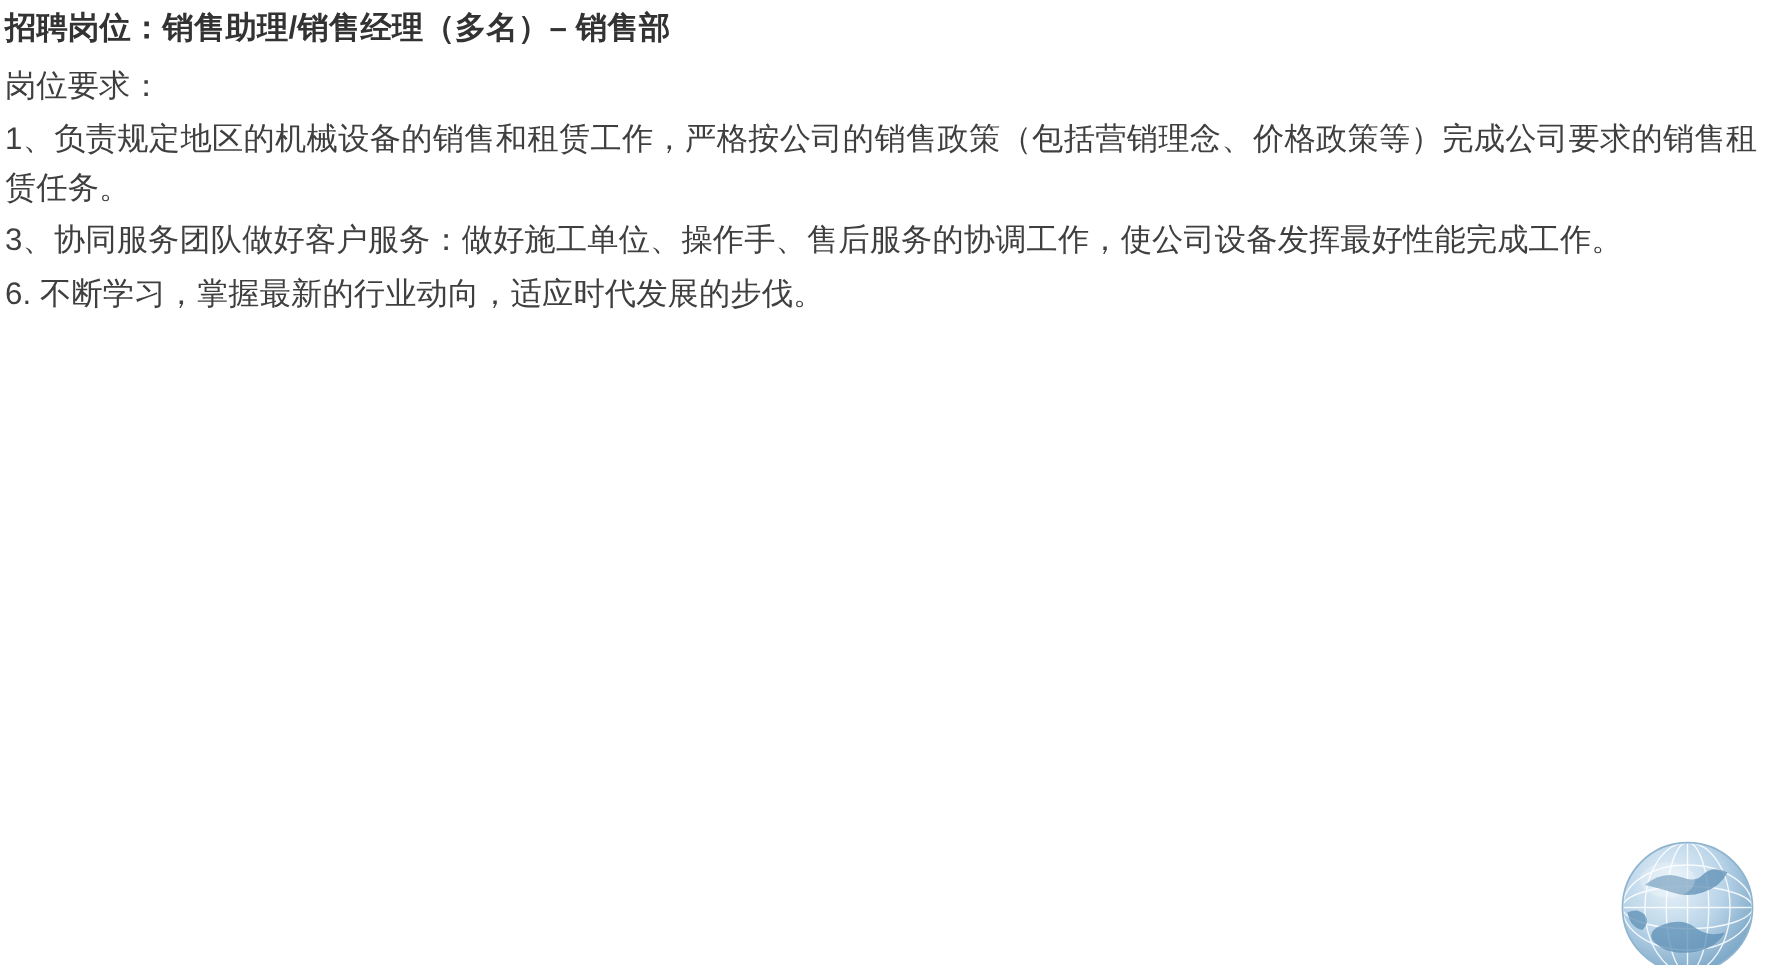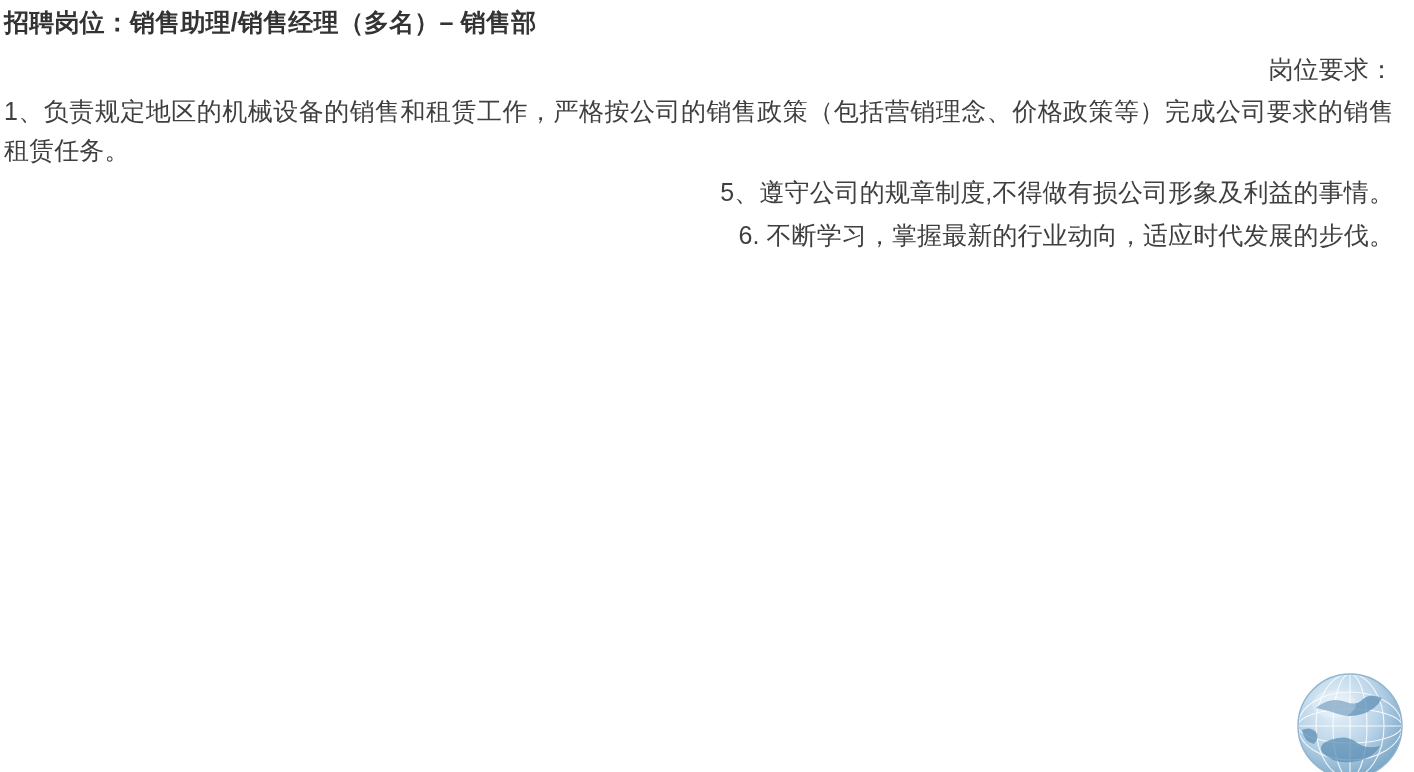--- a/index.html
+++ b/index.html
@@ -13,41 +13,41 @@
     font-family: "Liberation Sans", "DejaVu Sans", sans-serif;
     color: #3c3c3c;
     overflow: hidden;
     position: relative;
   }
   .page {
     position: relative;
     width: 1414px;
     height: 772px;
     box-sizing: border-box;
-    padding: 6px 20px 0 4px;
+    padding: 6px 8px 0 4px;
   }
   .doc-title {
     font-size: 25px;
     font-weight: bold;
     color: #333333;
     line-height: 1.35;
     letter-spacing: 0.2px;
     margin: 0 0 10px 0;
   }
   .para {
     font-size: 25px;
     line-height: 1.54;
     color: #3f3f3f;
     margin: 0 0 4px 0;
     letter-spacing: 0.1px;
     text-align: justify;
     text-justify: inter-ideograph;
   }
   .para.short {
-    text-align: right;
+    text-align: left;
   }
   .globe {
     position: absolute;
     right: 6px;
     bottom: 0px;
     width: 122px;
     height: 108px;
     overflow: hidden;
     pointer-events: none;
   }
@@ -58,21 +58,21 @@
 </head>
 <body>
 
 <div class="page">
 
   <h1 class="doc-title">招聘岗位：销售助理/销售经理（多名）– 销售部</h1>
 
   <p class="para short">岗位要求：</p>
 
   <p class="para">1、负责规定地区的机械设备的销售和租赁工作，严格按公司的销售政策（包括营销理念、价格政策等）完成公司要求的销售租赁任务。</p>
-  <p class="para short">5、遵守公司的规章制度,不得做有损公司形象及利益的事情。</p>
+  <p class="para">3、协同服务团队做好客户服务：做好施工单位、操作手、售后服务的协调工作，使公司设备发挥最好性能完成工作。</p>
   <p class="para short">6. 不断学习，掌握最新的行业动向，适应时代发展的步伐。</p>
 
   <div class="globe">
     <svg width="122" height="108" viewBox="0 0 122 108" xmlns="http://www.w3.org/2000/svg">
       <defs>
         <radialGradient id="g1" cx="38%" cy="32%" r="72%">
           <stop offset="0%" stop-color="#eaf3fa"></stop>
           <stop offset="55%" stop-color="#b9d4e8"></stop>
           <stop offset="100%" stop-color="#7aa6c6"></stop>
         </radialGradient>

